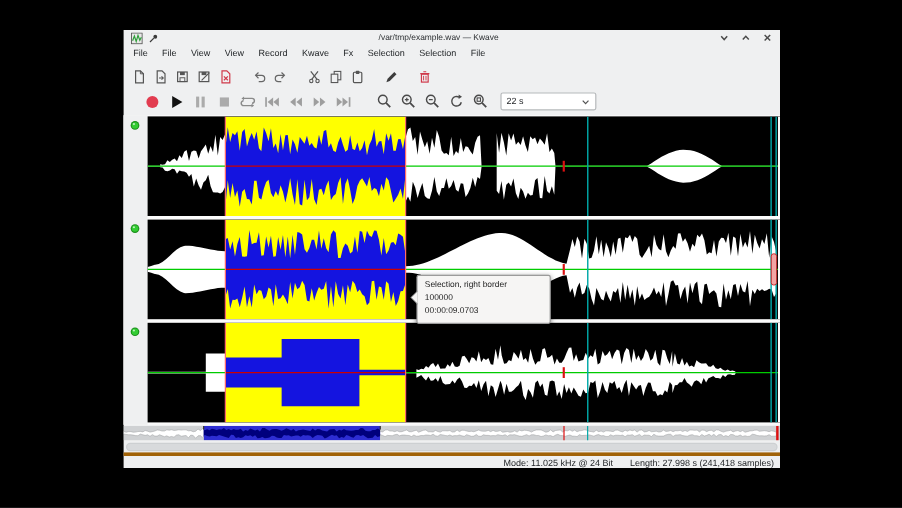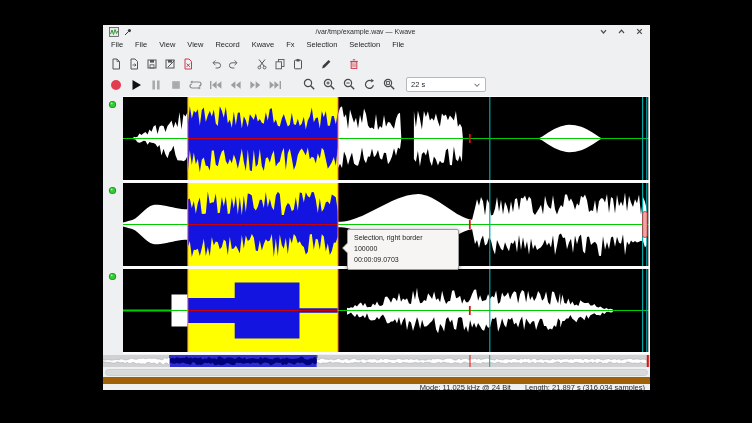--- a/index.html
+++ b/index.html
@@ -15,21 +15,21 @@
   .winbtns svg,.titlebar .tb-ic svg{display:block;}
 
   
   .menubar{position:absolute;left:0;top:13px;width:100%;height:16px;display:flex;padding-left:2px;}
   .menubar .mi{font-size:7.5px;color:#232629;padding:2px 6px;white-space:nowrap;}
 
   
   .toolbar1{position:absolute;left:0;top:29px;width:100%;height:19px;display:flex;align-items:center;padding-left:5px;gap:3px;}
   .toolbar1 .ic{width:15px;height:15px;display:flex;align-items:center;justify-content:center;}
   .gap8{width:7px;}
-  .toolbar2{position:absolute;left:0;top:48px;width:100%;height:23px;display:flex;align-items:center;padding-left:3px;gap:1px;}
+  .toolbar2{position:absolute;left:0;top:48px;width:100%;height:23px;display:flex;align-items:center;padding-left:14px;gap:1px;}
   .toolbar2 .ic{width:19px;height:18px;display:flex;align-items:center;justify-content:center;}
   .gap12{width:13px;}
   .combo{margin-left:6px;width:80px;height:15px;background:#fff;border:1px solid #b6b9bb;border-radius:2px;
          display:flex;align-items:center;font-size:7.5px;color:#232629;padding:0 4px;box-sizing:border-box;}
   .combo .cv{flex:1;}
 
   
   .signal{position:absolute;left:0;top:71px;width:547px;height:258px;background:#fbfbfb;}
   .led-strip{position:absolute;left:0;top:0;width:20px;height:258px;background:#eff0f1;}
   .led{position:absolute;left:5px;width:9px;height:9px;}
@@ -43,21 +43,21 @@
   .tooltip div{font-size:7px;line-height:1.55;color:#222;white-space:nowrap;}
   .tooltip::before{content:"";position:absolute;left:-6px;top:12px;border:6px solid transparent;
                    border-left:none;border-right:6px solid #9b9b9b;}
   .tooltip::after{content:"";position:absolute;left:-5px;top:13px;border:5px solid transparent;
                   border-left:none;border-right:5px solid #f6f5f4;}
 
   
   .overview{position:absolute;left:0;top:330px;width:547px;height:12px;}
   .hscroll{position:absolute;left:2px;top:344px;width:543px;height:7px;background:#d8dadc;border:1px solid #cdd0d2;
            border-radius:4px;box-sizing:border-box;}
-  .statusbar{position:absolute;left:0;top:352px;width:100%;height:13px;border-top:7px solid #a16207;
+  .statusbar{position:absolute;left:0;top:352px;width:100%;height:13px;border-top:3px solid #a16207;
              display:flex;align-items:center;justify-content:flex-end;gap:14px;padding-right:5px;box-sizing:border-box;}
   .statusbar span{font-size:7.5px;color:#232629;white-space:nowrap;}
 </style>
 </head>
 <body>
 
 <div class="screen">
   <div class="window">
 
     <div class="titlebar">
@@ -405,17 +405,17 @@
         <rect x="66.2" y="0" width="1" height="3" fill="#333"></rect>
         <rect x="213.4" y="0" width="1" height="3" fill="#333"></rect>
         <line x1="386.7" y1="0" x2="386.7" y2="12" stroke="#00a8a8" stroke-width="1"></line>
         <line x1="367.0" y1="0" x2="367.0" y2="12" stroke="#dd1111" stroke-width="1"></line>
         <rect x="543.8" y="0" width="2" height="12" fill="#dd1111"></rect>
       </svg>
     <div class="hscroll"></div>
 
     <div class="statusbar">
       <span>Mode: 11.025 kHz @ 24 Bit</span>
-      <span>Length: 21.897 s (316,034 samples)</span>
+      <span>Length: 27.998 s (241,418 samples)</span>
     </div>
 
   </div>
 </div>
 
 </body></html>

